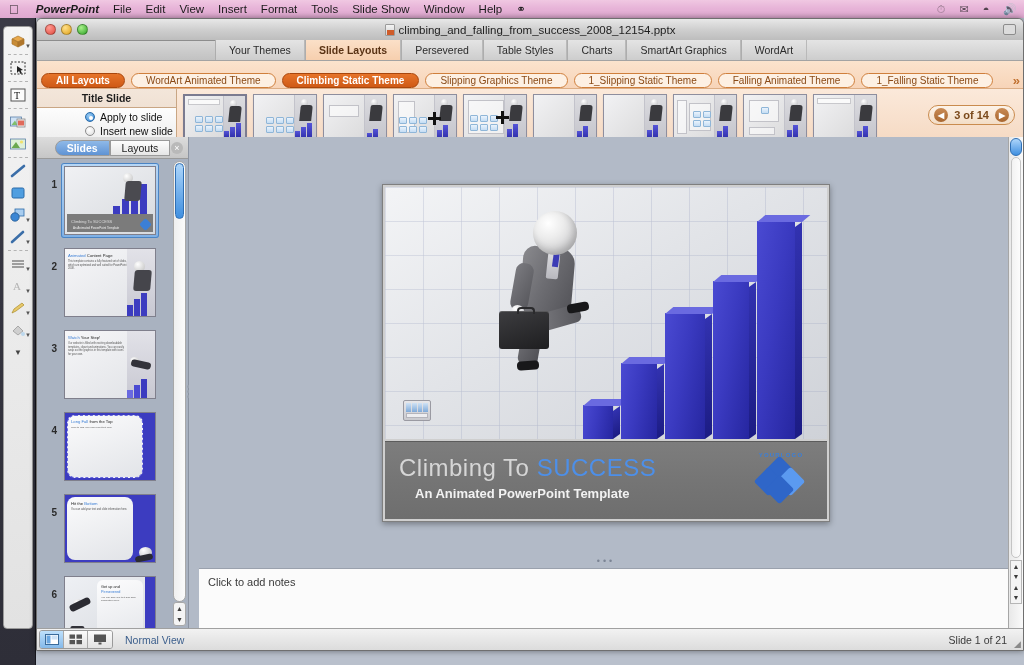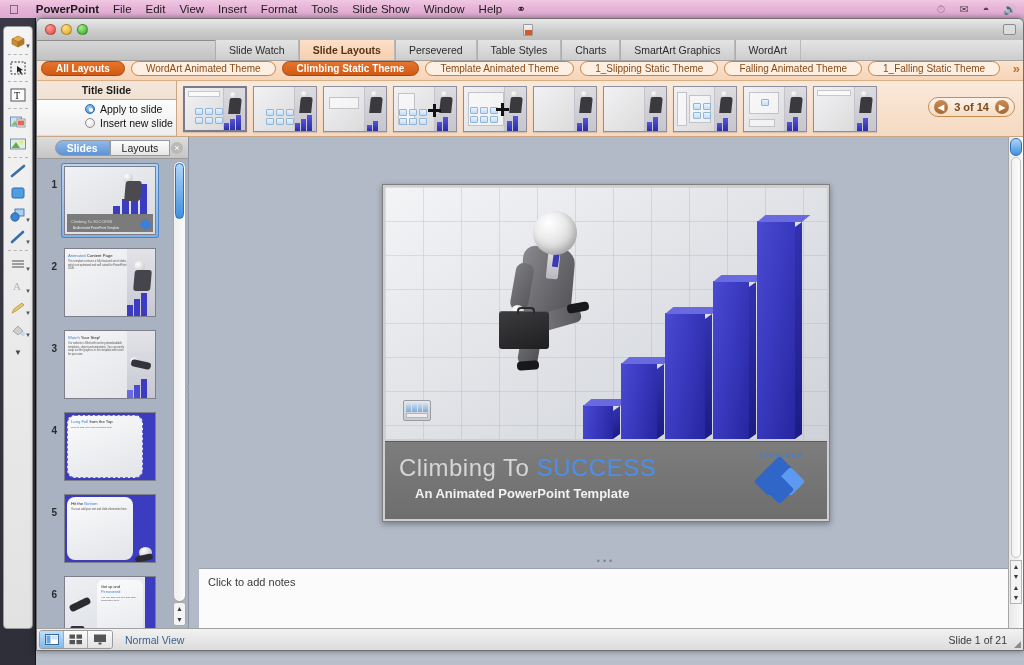--- a/index.html
+++ b/index.html
@@ -11,21 +11,21 @@
   #root { position: relative; width: 1024px; height: 665px; }
 
   
   .menubar {
     position: absolute; left: 0; top: 0; width: 1024px; height: 18px;
     background: linear-gradient(180deg,#f0c8e2 0%,#e7b4d8 45%,#dfa8d0 100%);
     display: flex; align-items: center; font-size: 11.5px; color: #1a1a1a;
   }
   .menubar .apple { padding: 0 10px 0 9px; font-size: 13px; line-height: 1; }
   .menubar .mi { padding: 0 7px; white-space: nowrap; }
-  .menubar .mi.app { font-weight: bold; }
+  .menubar .mi.app { font-weight: bold; font-style: italic; }
   .menubar .spacer { flex: 1; }
   .menubar .sysicon { padding: 0 7px; opacity: .72; font-size: 11px; }
   .menubar .sysicon.dim { opacity: .42; }
 
   
   .window {
     position: absolute; left: 36px; top: 18px; width: 988px; height: 633px;
     background: #ececec;
     border: 1px solid #6f6f6f; border-top-left-radius: 6px; border-top-right-radius: 6px;
     box-shadow: 0 0 6px rgba(0,0,0,.45);
@@ -72,21 +72,21 @@
     background: linear-gradient(180deg,#e4e4e4,#cdcdcd);
   }
   .rtab.active {
     background: linear-gradient(180deg,#fbe0c8,#f6cfae);
     color: #5a3315; font-weight: bold;
   }
   .rtab.filler { flex: 1; border: none; background: linear-gradient(180deg,#e4e4e4,#cdcdcd); }
 
   
   .theme-row {
-    height: 20px; position: relative; display: flex; align-items: flex-start;
+    height: 28px; position: relative; display: flex; align-items: flex-end;
     background: linear-gradient(180deg,#fbe3cd 0%,#f7d4b8 100%);
     border-bottom: 1px solid #dcae86; padding-left: 4px; gap: 6px; overflow: hidden;
   }
   .pill {
     font-size: 10px; height: 15px; padding: 0 14px; border-radius: 8px;
     display: flex; align-items: center; white-space: nowrap;
     border: 1px solid #cf7f3c; color: #8a4a16; background: #fdf0e3;
   }
   .pill.on { background: linear-gradient(180deg,#e6742a,#cf5a16); color: #fff; border-color: #a8460d; font-weight: bold; }
   .overflow-chev { position: absolute; right: 3px; font-size: 13px; color: #c1702f; font-weight: bold; }
@@ -413,41 +413,41 @@
 
   <div class="window">
 
     <div class="titlebar">
       <div class="traffic">
         <span class="tl r"></span>
         <span class="tl y"></span>
         <span class="tl g"></span>
       </div>
       <div class="title-text">
-        <span class="title-ico"></span>
+        <span class="title-ico"></span><span>climbing_and_falling_from_success_2008_12154.pptx</span>
       </div>
       <div class="win-right"></div>
     </div>
 
     <div class="ribbon-tabs">
-      <div class="rtab">Slide Watch</div>
+      <div class="rtab">Your Themes</div>
       <div class="rtab active">Slide Layouts</div>
       <div class="rtab">Persevered</div>
       <div class="rtab">Table Styles</div>
       <div class="rtab">Charts</div>
       <div class="rtab">SmartArt Graphics</div>
       <div class="rtab">WordArt</div>
       <div class="rtab filler"></div>
     </div>
 
     <div class="theme-row">
       <div class="pill on">All Layouts</div>
       <div class="pill">WordArt Animated Theme</div>
       <div class="pill on">Climbing Static Theme</div>
-      <div class="pill">Template Animated Theme</div>
+      <div class="pill">Slipping Graphics Theme</div>
       <div class="pill">1_Slipping Static Theme</div>
       <div class="pill">Falling Animated Theme</div>
       <div class="pill">1_Falling Static Theme</div>
       <div class="overflow-chev">»</div>
     </div>
 
     <div class="gallery">
       <div class="gal-left">
         <div class="gal-title">Title Slide</div>
         <div class="gal-opts">

